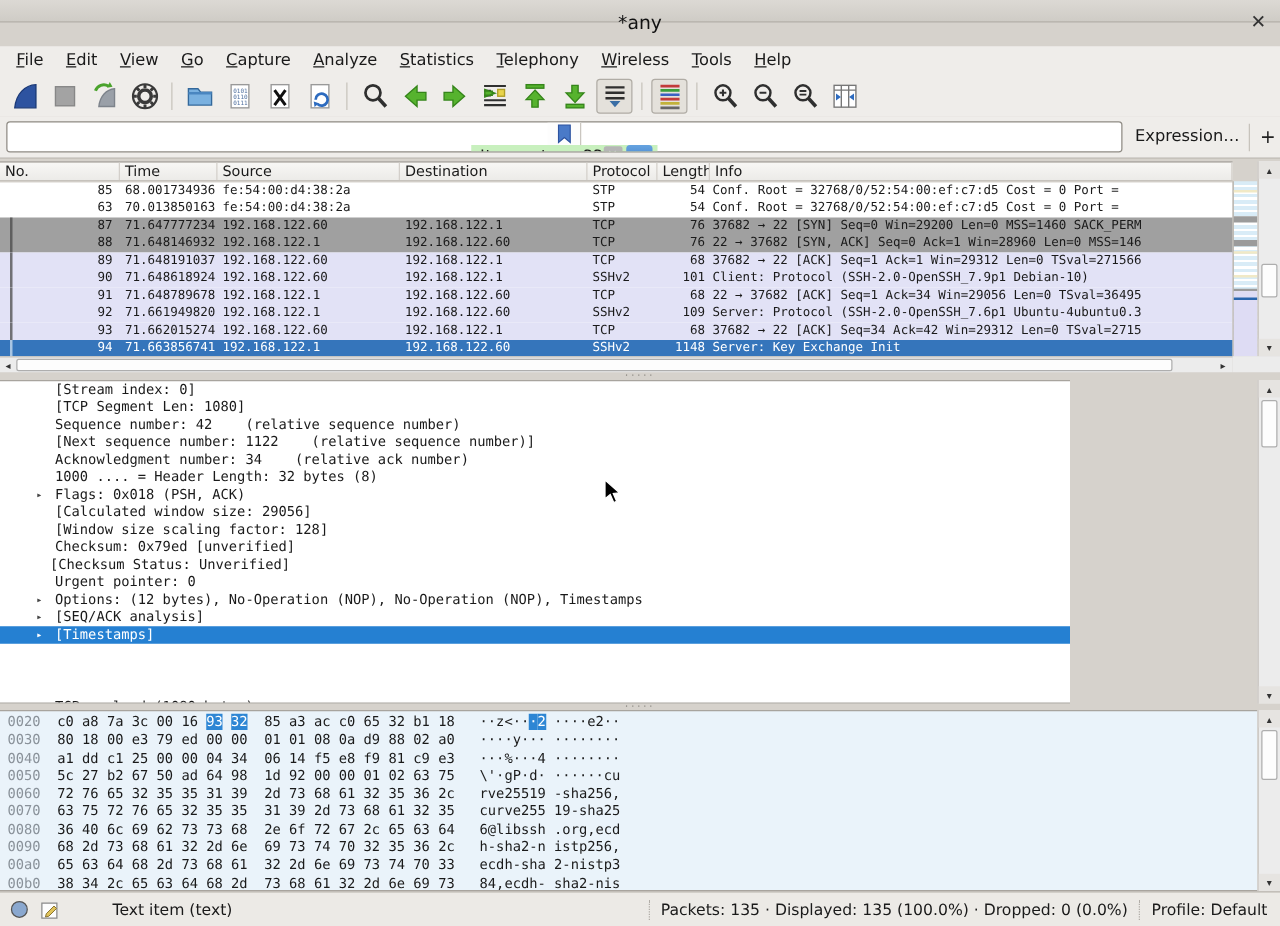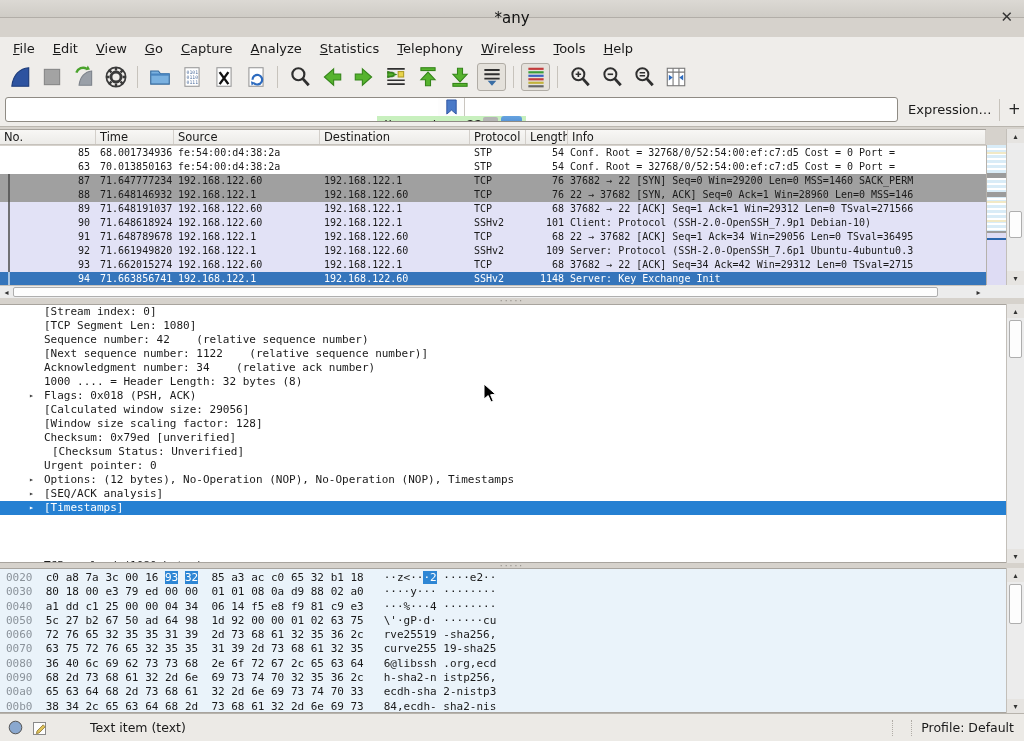--- a/index.html
+++ b/index.html
@@ -70,21 +70,21 @@
   .sb-thumb{position:absolute;left:2px;width:13px;background:#fdfdfd;border:1px solid #aeaeae;border-radius:2px;}
   .hscroll{position:absolute;top:285px;left:0;width:986px;height:13px;background:#ececec;border-top:1px solid #c6c2bc;}
   .hs-btn{position:absolute;top:0;width:13px;height:12px;display:flex;align-items:center;justify-content:center;
           font-size:8px;color:#333;}
   .hthumb{position:absolute;left:13px;top:1px;width:925px;height:10px;background:#fdfdfd;border:1px solid #aeaeae;border-radius:2px;}
   .corner{position:absolute;left:986px;top:285px;width:38px;height:13px;background:#ececec;}
   
   .split{position:absolute;left:0;right:0;height:6px;background:#d6d2cc;display:flex;align-items:center;justify-content:center;}
   .split span{color:#8d8983;font-size:9px;line-height:4px;letter-spacing:2px;}
   
-  .details{position:absolute;top:304px;left:0;width:1006px;height:259px;background:#fff;overflow:hidden;
+  .details{position:absolute;top:304px;left:0;width:856px;height:259px;background:#fff;overflow:hidden;
            border-top:1px solid #a8a49e;border-bottom:1px solid #a8a49e;
            font-family:"DejaVu Sans Mono","Liberation Mono",monospace;font-size:11px;}
   .dline{height:14px;line-height:14px;white-space:pre;position:relative;overflow:hidden;}
   .darrow{position:absolute;top:0;font-size:8px;color:#444;}
   .dline.dsel{background:#2580d2;color:#fff;}
   .dline.dsel .darrow{color:#fff;}
   .dline.dshade{background:#ebebeb;}
   
   .hexpane{position:absolute;top:568px;left:0;width:1006px;height:145px;background:#eaf3fa;overflow:hidden;
            border-top:1px solid #a8a49e;border-bottom:1px solid #a8a49e;padding:2px 0 0 6px;
@@ -472,21 +472,21 @@
       <div class="dline" style="padding-left: 44px;"><span>[Stream index: 0]</span></div>
       <div class="dline" style="padding-left: 44px;"><span>[TCP Segment Len: 1080]</span></div>
       <div class="dline" style="padding-left: 44px;"><span>Sequence number: 42    (relative sequence number)</span></div>
       <div class="dline" style="padding-left: 44px;"><span>[Next sequence number: 1122    (relative sequence number)]</span></div>
       <div class="dline" style="padding-left: 44px;"><span>Acknowledgment number: 34    (relative ack number)</span></div>
       <div class="dline" style="padding-left: 44px;"><span>1000 .... = Header Length: 32 bytes (8)</span></div>
       <div class="dline" style="padding-left: 44px;"><span class="darrow" style="left: 29px;">▸</span><span>Flags: 0x018 (PSH, ACK)</span></div>
       <div class="dline" style="padding-left: 44px;"><span>[Calculated window size: 29056]</span></div>
       <div class="dline" style="padding-left: 44px;"><span>[Window size scaling factor: 128]</span></div>
       <div class="dline" style="padding-left: 44px;"><span>Checksum: 0x79ed [unverified]</span></div>
-      <div class="dline" style="padding-left: 52px;"><span>[Checksum Status: Unverified]</span></div>
+      <div class="dline" style="padding-left: 40px;"><span>[Checksum Status: Unverified]</span></div>
       <div class="dline" style="padding-left: 44px;"><span>Urgent pointer: 0</span></div>
       <div class="dline" style="padding-left: 44px;"><span class="darrow" style="left: 29px;">▸</span><span>Options: (12 bytes), No-Operation (NOP), No-Operation (NOP), Timestamps</span></div>
       <div class="dline" style="padding-left: 44px;"><span class="darrow" style="left: 29px;">▸</span><span>[SEQ/ACK analysis]</span></div>
       <div class="dline dsel" style="padding-left: 44px;"><span class="darrow" style="left: 29px;">▸</span><span>[Timestamps]</span></div>
       <div class="dline" style="padding-left: 44px; margin-top: 44px;"><span>TCP payload (1080 bytes)</span></div>
       <div class="dline dshade" style="padding-left: 22px;"><span class="darrow" style="left: 7px;">▾</span><span>SSH Protocol</span></div>
       <div class="dline" style="padding-left: 66px;"><span class="darrow" style="left: 51px;">▸</span><span>SSH Version 2 (encryption:chacha20-poly1305@openssh.com mac:&lt;implicit&gt; compression:none)</span></div>
     </div>
 
   <div class="vscroll" style="left:1006px;top:304px;height:259px;">
@@ -526,20 +526,21 @@
     </span>
     <span style="display:flex;margin-left:9px;">
       <svg width="16" height="16" viewBox="0 0 16 16">
           <rect x="1.5" y="2.5" width="12" height="12" fill="#fdfdfd" stroke="#8a8a8a"></rect>
           <path d="M5 11 l6.2 -6.2 2 2 L7 13 l-2.6 0.6 z" fill="#e0c35a" stroke="#8a7430" stroke-width="0.8"></path>
         </svg>
     </span>
     <span class="hint">Text item (text)</span>
     <span class="spacer"></span>
     <span class="st-sep"></span>
+    <span>Packets: 135 · Displayed: 135 (100.0%) · Dropped: 0 (0.0%)</span>
     <span class="st-sep"></span>
     <span style="margin-right:2px;">Profile: Default</span>
   </div>
 
   <div class="cursor">
     <svg width="14" height="20" viewBox="0 0 14 20">
         <path d="M1 0 L1 15 L5.2 11.6 L8 18 L10.3 17 L7.6 10.8 L12.5 10.2 Z" fill="#000" stroke="#fff" stroke-width="1"></path>
       </svg>
   </div>
 

